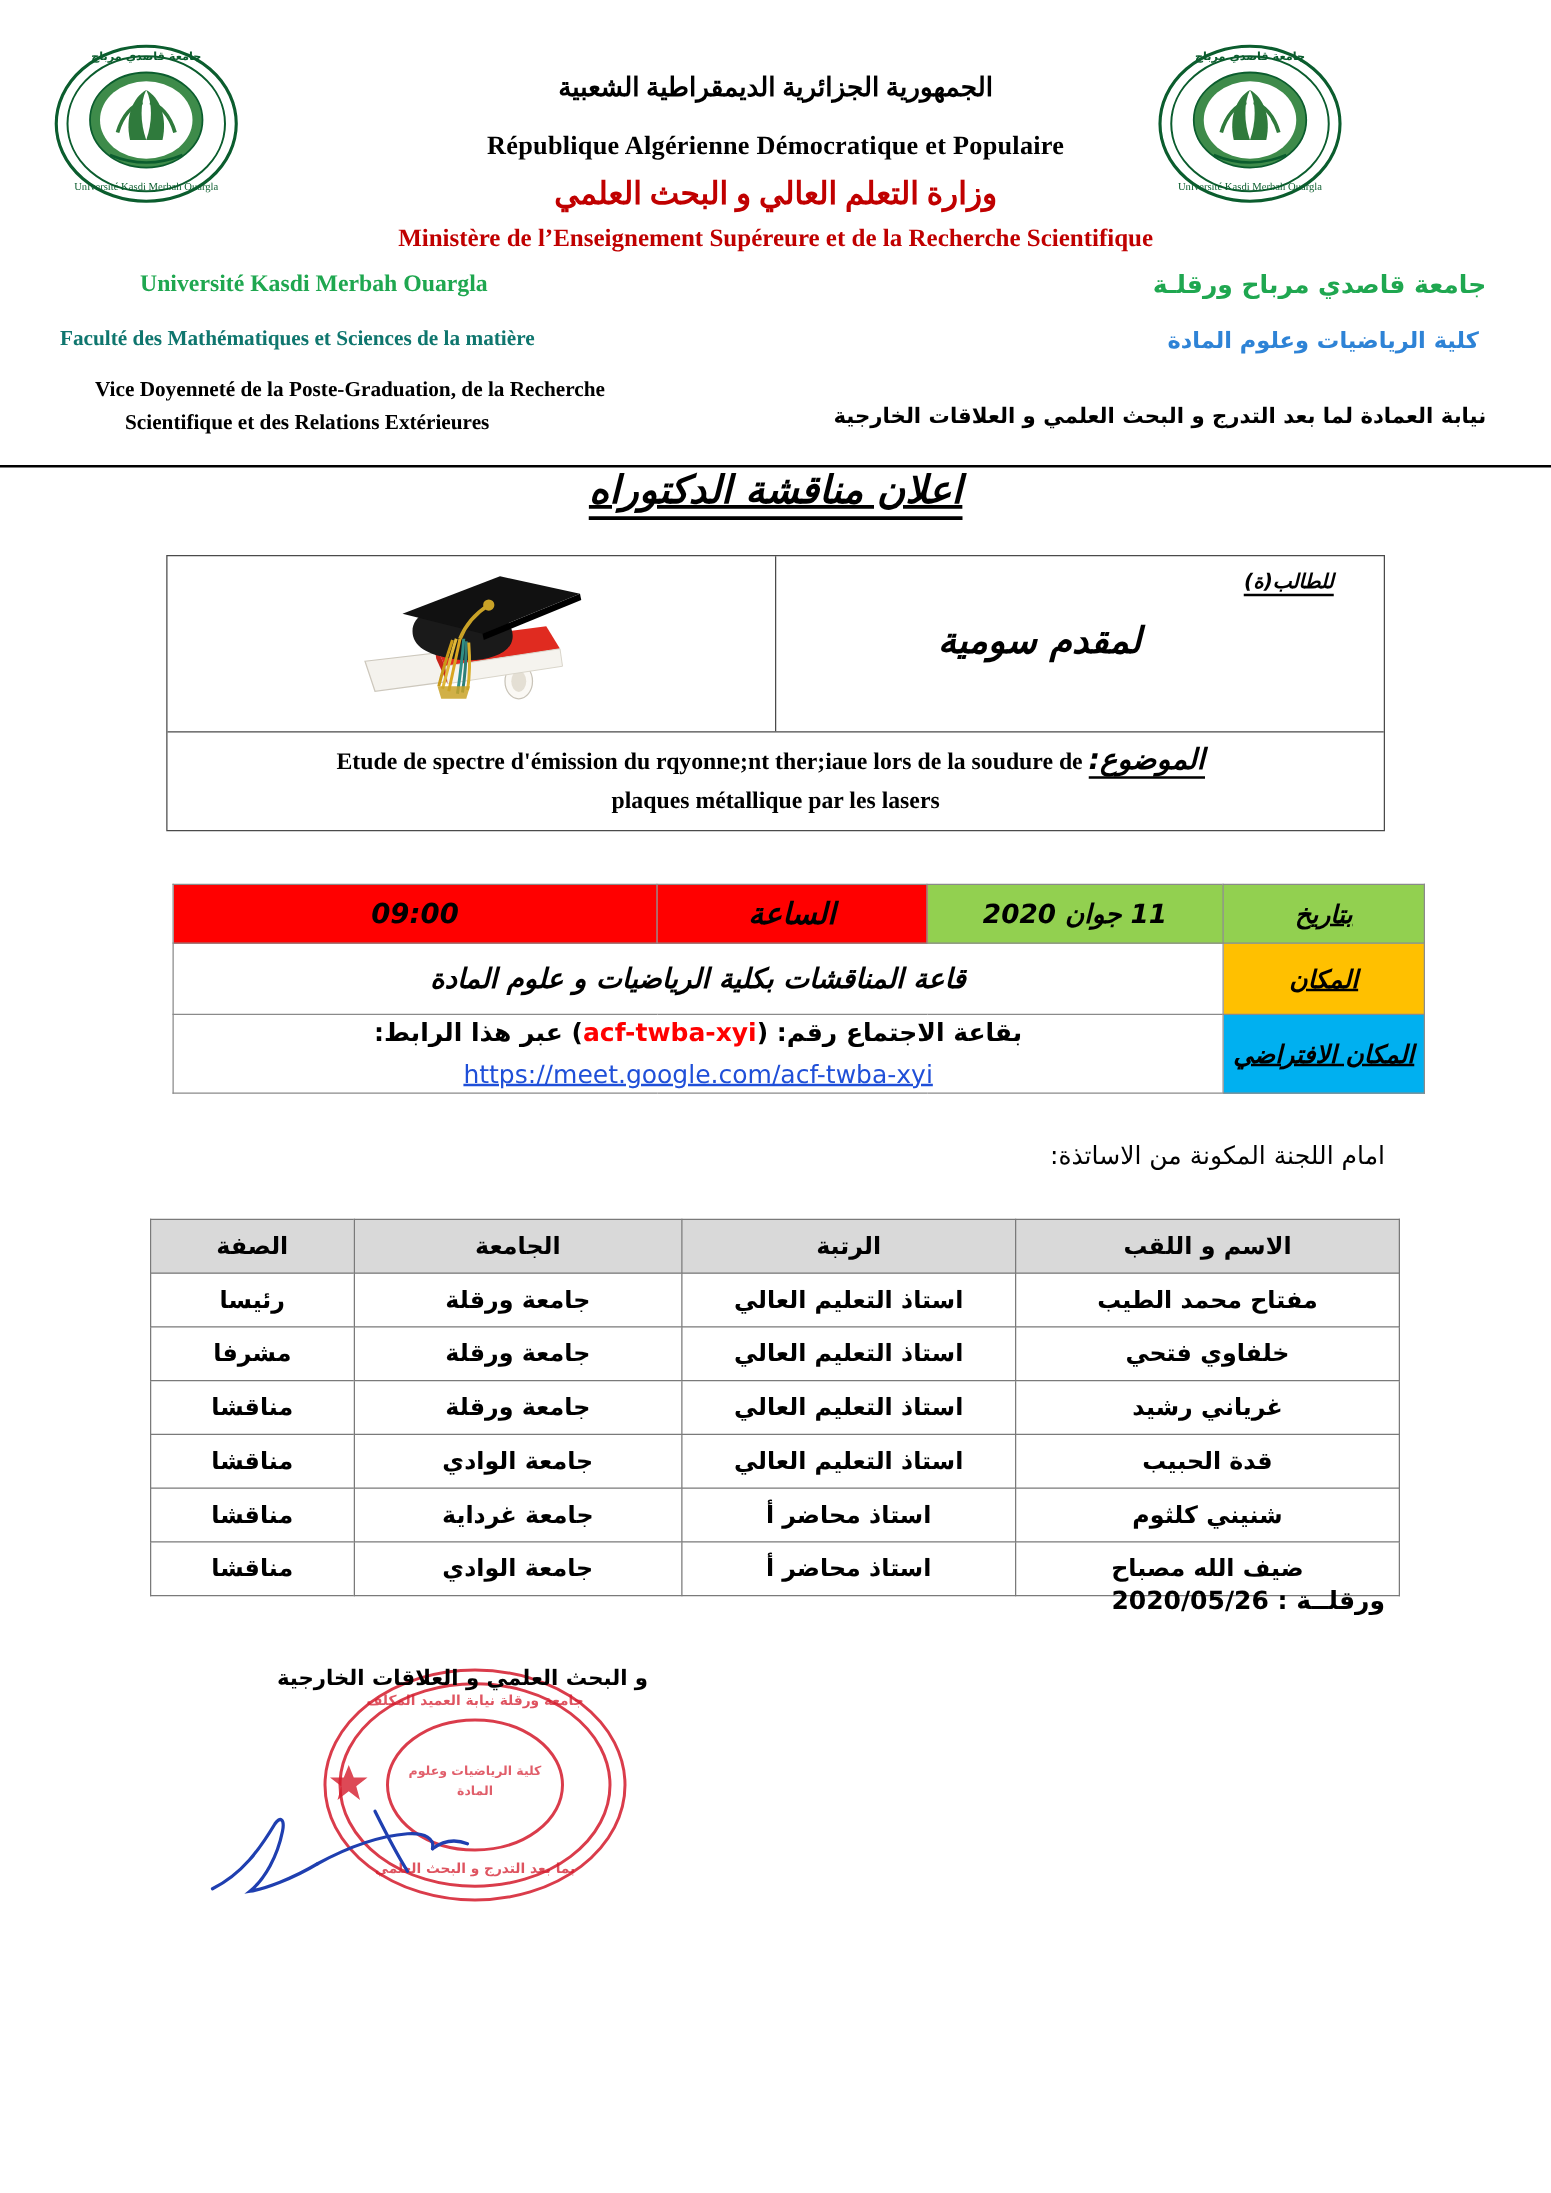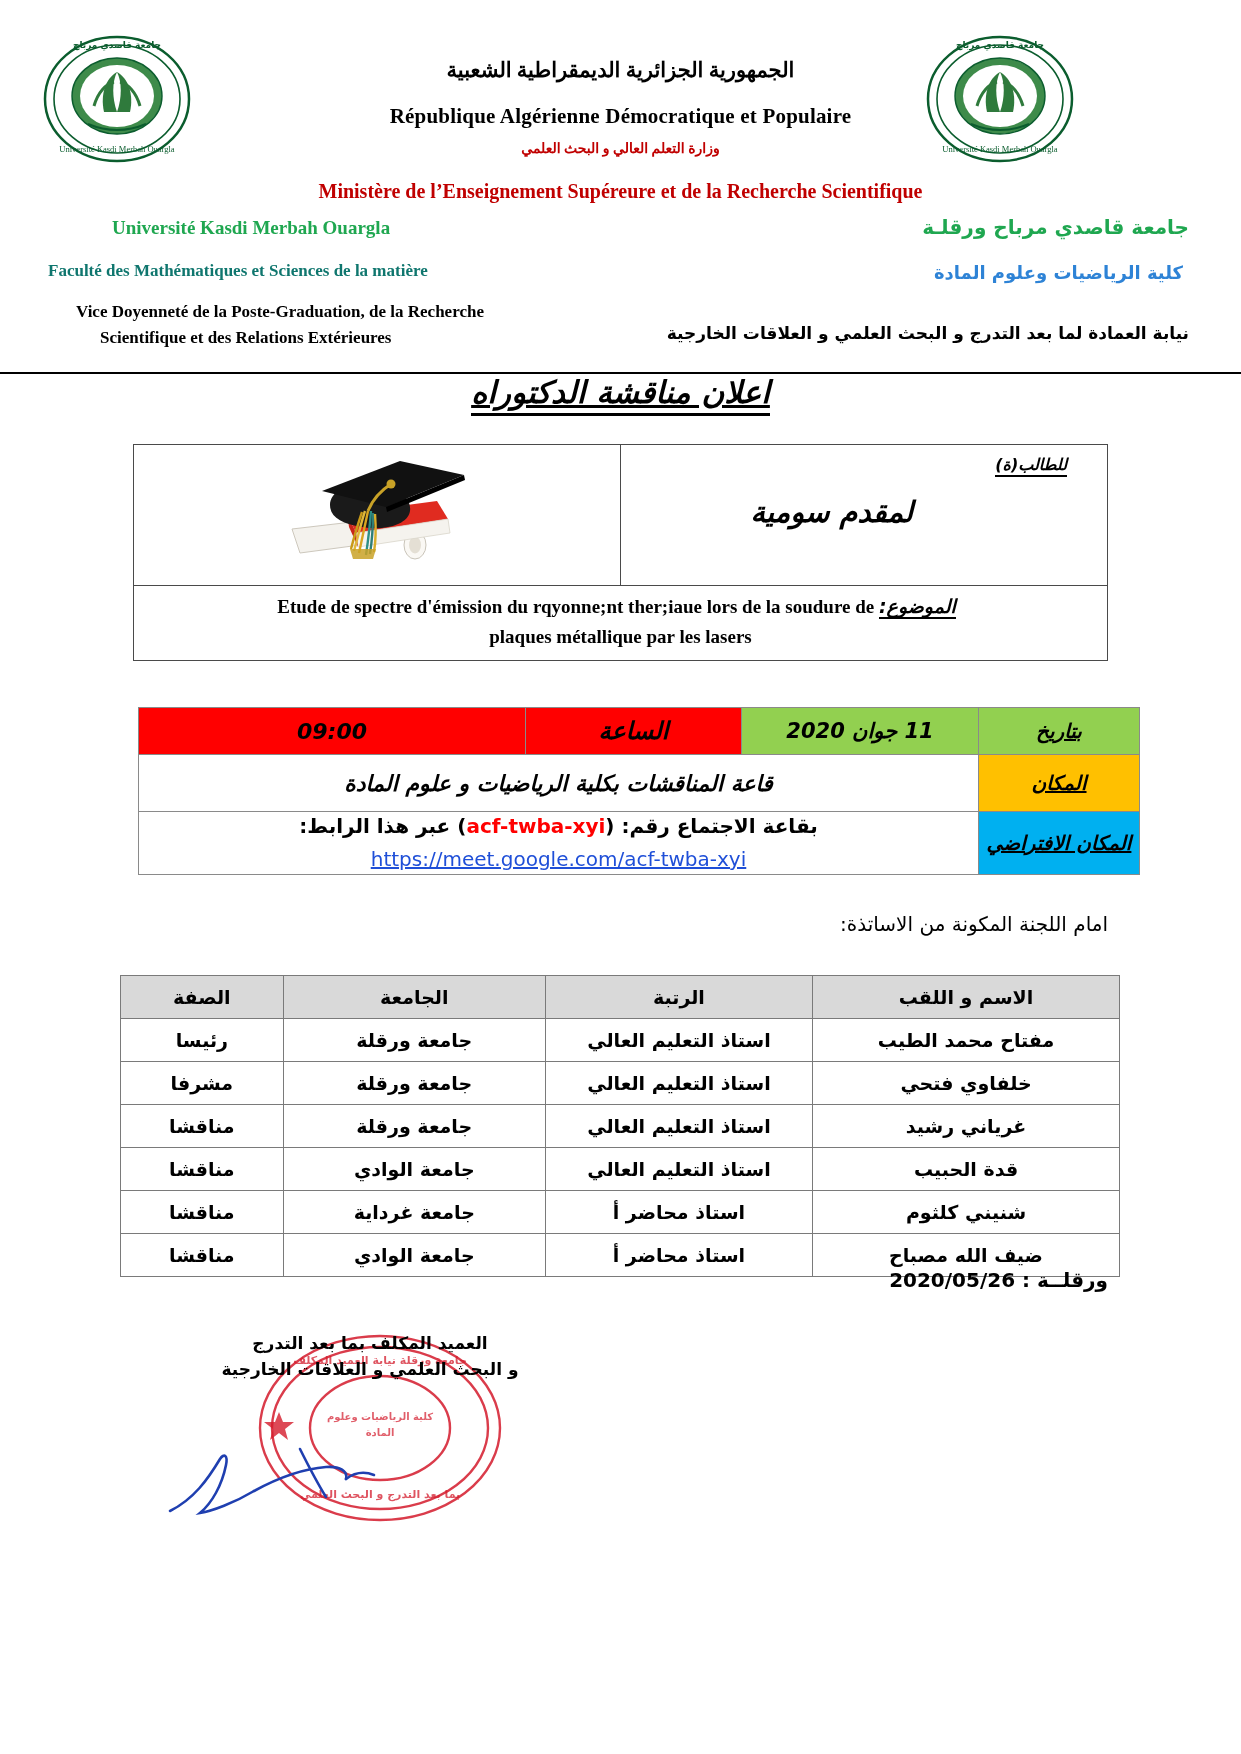--- a/index.html
+++ b/index.html
@@ -15,21 +15,21 @@
   .logo{position:absolute;width:150px;height:135px;}
   .logo.left{left:42px;top:32px;}
   .logo.right{left:925px;top:32px;}
   .logo svg{width:100%;height:100%;display:block;}
 
   
   .hdr{position:absolute;width:100%;text-align:center;font-weight:bold;}
   .ar{font-family:Liberation Serif, serif;direction:rtl;}
   .l-rep-ar{top:58px;font-size:21px;color:#000;}
   .l-rep-fr{top:104px;font-size:21px;color:#000;letter-spacing:.2px;}
-  .l-min-ar{top:140px;font-size:14px;color:#C00000;}
+  .l-min-ar{top:140px;font-size:25px;color:#C00000;}
   .l-min-fr{top:180px;font-size:20px;color:#C00000;}
 
   .side{position:absolute;font-weight:bold;}
   .uni-fr{left:112px;top:217px;font-size:19px;color:#1FA750;}
   .fac-fr{left:48px;top:261px;font-size:17px;color:#0f766e;}
   .vd-fr-1{left:76px;top:302px;font-size:17px;color:#000;}
   .vd-fr-2{left:100px;top:328px;font-size:17px;color:#000;}
 
   .uni-ar{right:52px;top:215px;font-size:20px;color:#1FA750;font-family:"DejaVu Sans",sans-serif;direction:rtl;text-align:right;}
   .fac-ar{right:58px;top:262px;font-size:18px;color:#2E83D6;font-family:"DejaVu Sans",sans-serif;direction:rtl;text-align:right;}
@@ -48,21 +48,21 @@
   
   .stubox{position:absolute;left:133px;top:444px;width:975px;border:1.5px solid #4a4a4a;box-sizing:border-box;}
   .stubox .row1{display:flex;}
   .cell-img{width:50%;box-sizing:border-box;border-right:1.5px solid #4a4a4a;height:140px;display:flex;align-items:center;justify-content:center;}
   .cell-name{width:50%;box-sizing:border-box;padding:10px 40px 6px 10px;text-align:right;direction:rtl;}
   .lbl-student{font-family:"DejaVu Sans",sans-serif;font-size:16px;font-weight:bold;font-style:italic;
     border-bottom:2px solid #000;display:inline-block;padding-bottom:1px;margin-left:14px;}
   .stu-name{font-family:"DejaVu Sans",sans-serif;font-size:29px;font-weight:bold;font-style:italic;margin-top:18px;text-align:center;padding-right:34px;}
   .row2{border-top:1.5px solid #4a4a4a;padding:9px 14px 12px 14px;text-align:center;}
   .subj-line1{font-size:19px;font-weight:bold;color:#000;}
-  .subj-lbl{font-family:"DejaVu Sans",sans-serif;font-size:19px;font-weight:bold;font-style:italic;
+  .subj-lbl{font-family:"DejaVu Sans",sans-serif;font-size:23px;font-weight:bold;font-style:italic;
     border-bottom:2px solid #000;direction:rtl;display:inline-block;margin-right:8px;}
   .subj-line2{font-size:19px;font-weight:bold;margin-top:7px;}
 
   
   .infotable{position:absolute;left:138px;top:707px;width:1002px;border-collapse:collapse;direction:rtl;}
   .infotable td{border:1.5px solid #8a8a8a;padding:0;vertical-align:middle;}
   .c-lbl{width:160px;text-align:center;font-family:"DejaVu Sans",sans-serif;font-size:20px;font-weight:bold;font-style:italic;height:46px;}
   .c-lbl u{text-decoration:underline;}
   .bg-green{background:#92D050;}
   .bg-orange{background:#FFC000;}
@@ -320,21 +320,20 @@
         <text x="245" y="178">بما بعد التدرج و البحث العلمي</text>
       </g>
       <g fill="#D41B2C" opacity="0.7" font-family="DejaVu Sans, sans-serif" font-size="10" font-weight="bold" text-anchor="middle">
         <text x="245" y="100">كلية الرياضيات وعلوم</text>
         <text x="245" y="116">المادة</text>
       </g>
     </svg>
   </div>
 
   <div class="sigtext">
-    <div>العميد المكلف بما بعد التدرج</div>
     <div>و البحث العلمي و العلاقات الخارجية</div>
   </div>
 
   <div class="sig">
     <svg viewBox="0 0 280 120">
       <g fill="none" stroke="#1F3FB0" stroke-width="2.6" stroke-linecap="round">
         <path d="M20 96 C44 84 58 64 70 44 C74 38 78 40 76 50 C72 70 62 88 50 98 C62 96 84 88 104 76"></path>
         <path d="M104 76 C126 64 150 54 176 52 C190 51 198 56 196 64"></path>
         <path d="M150 34 C158 50 166 66 176 82"></path>
         <path d="M196 64 C204 58 214 56 224 60"></path>

